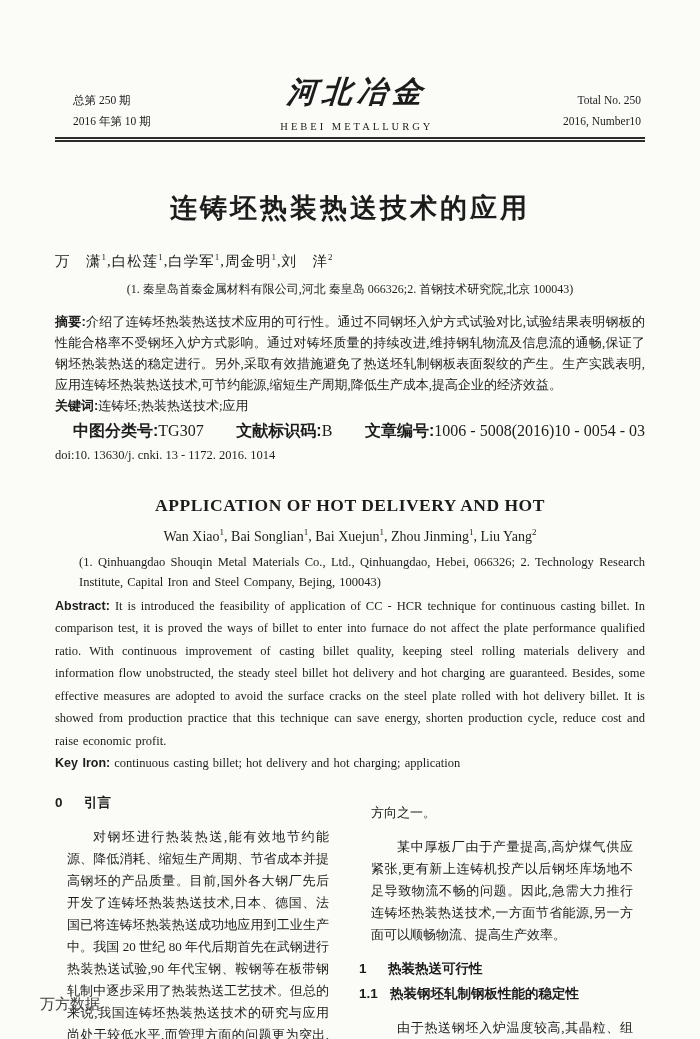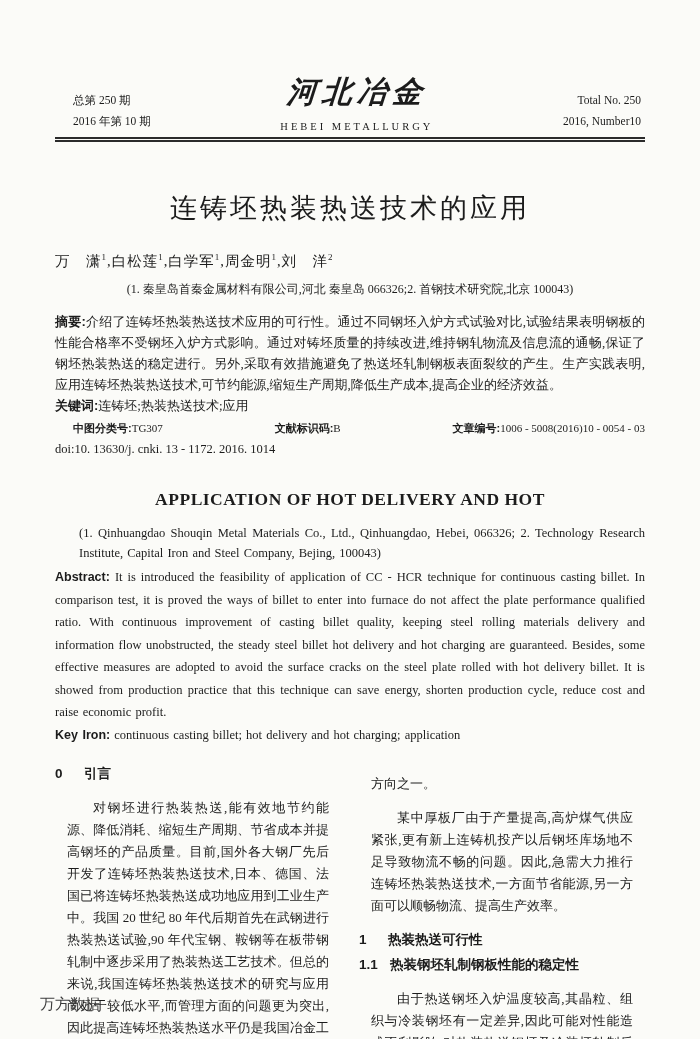--- a/index.html
+++ b/index.html
@@ -36,31 +36,31 @@
   }
   .double-rule {
     margin-top: 5px; height: 5px;
     border-top: 2px solid #2b2b2b; border-bottom: 2px solid #2b2b2b;
   }
 
   
   .title-cn {
     margin: 48px 0 0 0; text-align: center;
     font-family: "Liberation Sans", "DejaVu Sans", sans-serif;
-    font-size: 27px; font-weight: normal; letter-spacing: 3px;
+    font-size: 27px; font-weight: bold; letter-spacing: 3px;
   }
   .authors-cn { margin-top: 26px; text-align: left; font-size: 14.5px; letter-spacing: 1px; }
   .authors-cn sup, .authors-en sup { font-size: 9px; }
   .affil-cn { margin-top: 10px; text-align: center; font-size: 12px; }
 
   
   .abs-block { margin-top: 13px; font-size: 13px; line-height: 21px; text-align: justify; }
   .blabel { font-family: "Liberation Sans", "DejaVu Sans", sans-serif; font-weight: bold; }
   .meta-row {
-    margin-top: 5px; font-size: 11px;
+    margin-top: 5px; font-size: 16px;
     display: flex; justify-content: space-between;
   }
   .doi-line { font-size: 12.5px; margin-top: 6px; }
 
   
   .title-en {
     margin-top: 26px; text-align: center;
     font-size: 17.5px; font-weight: bold; line-height: 33px;
     letter-spacing: 0.5px;
   }
@@ -122,20 +122,21 @@
     <span style="padding-left:18px;"><span class="blabel">中图分类号:</span><span>TG307</span></span>
     <span><span class="blabel">文献标识码:</span><span>B</span></span>
     <span><span class="blabel">文章编号:</span><span>1006 - 5008(2016)10 - 0054 - 03</span></span>
   </div>
   <div class="doi-line">doi:10. 13630/j. cnki. 13 - 1172. 2016. 1014</div>
 
   <div class="title-en">
     <div>APPLICATION OF HOT DELIVERY AND HOT</div>
   </div>
 
+  <div class="authors-en"><span>Wan Xiao</span><sup>1</sup><span>, Bai Songlian</span><sup>1</sup><span>, Bai Xuejun</span><sup>1</sup><span>, Zhou Jinming</span><sup>1</sup><span>, Liu Yang</span><sup>2</sup></div>
 
   <div class="affil-en">(1. Qinhuangdao Shouqin Metal Materials Co., Ltd., Qinhuangdao, Hebei, 066326; 2. Technology Research Institute, Capital Iron and Steel Company, Bejing, 100043)</div>
 
   <div class="abs-en"><span class="blabel">Abstract:</span> <span>It is introduced the feasibility of application of CC - HCR technique for continuous casting billet. In comparison test, it is proved the ways of billet to enter into furnace do not affect the plate performance qualified ratio. With continuous improvement of casting billet quality, keeping steel rolling materials delivery and information flow unobstructed, the steady steel billet hot delivery and hot charging are guaranteed. Besides, some effective measures are adopted to avoid the surface cracks on the steel plate rolled with hot delivery billet. It is showed from production practice that this technique can save energy, shorten production cycle, reduce cost and raise economic profit.</span></div>
   <div class="abs-en" style="margin-top:0;"><span class="blabel">Key Iron:</span> <span>continuous casting billet; hot delivery and hot charging; application</span></div>
 
   <div class="columns">
     <div class="col">
       <div class="sec-h"><span class="num">0</span><span>引言</span></div>
       <p class="indent">对钢坯进行热装热送,能有效地节约能源、降低消耗、缩短生产周期、节省成本并提高钢坯的产品质量。目前,国外各大钢厂先后开发了连铸坯热装热送技术,日本、德国、法国已将连铸坯热装热送成功地应用到工业生产中。我国 20 世纪 80 年代后期首先在武钢进行热装热送试验,90 年代宝钢、鞍钢等在板带钢轧制中逐步采用了热装热送工艺技术。但总的来说,我国连铸坯热装热送技术的研究与应用尚处于较低水平,而管理方面的问题更为突出,因此提高连铸坯热装热送水平仍是我国冶金工业的发展</p>

